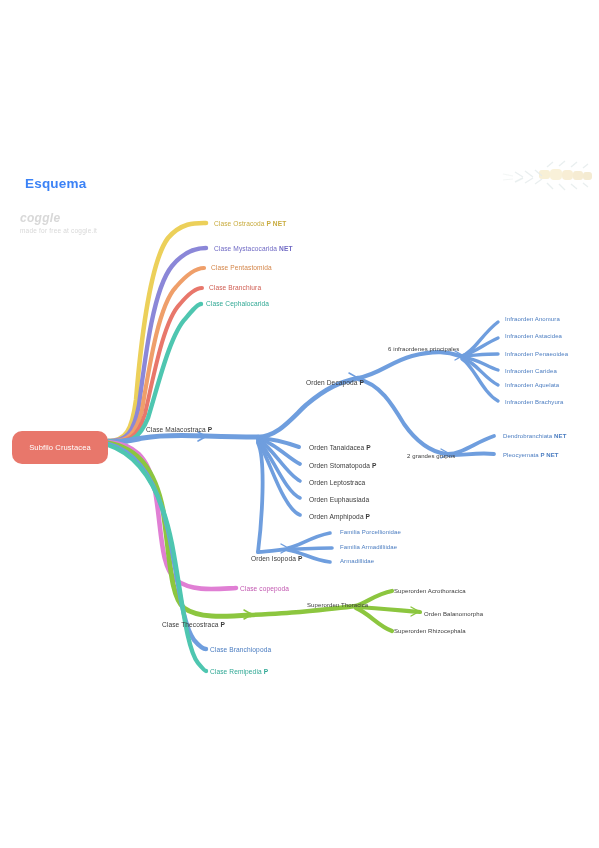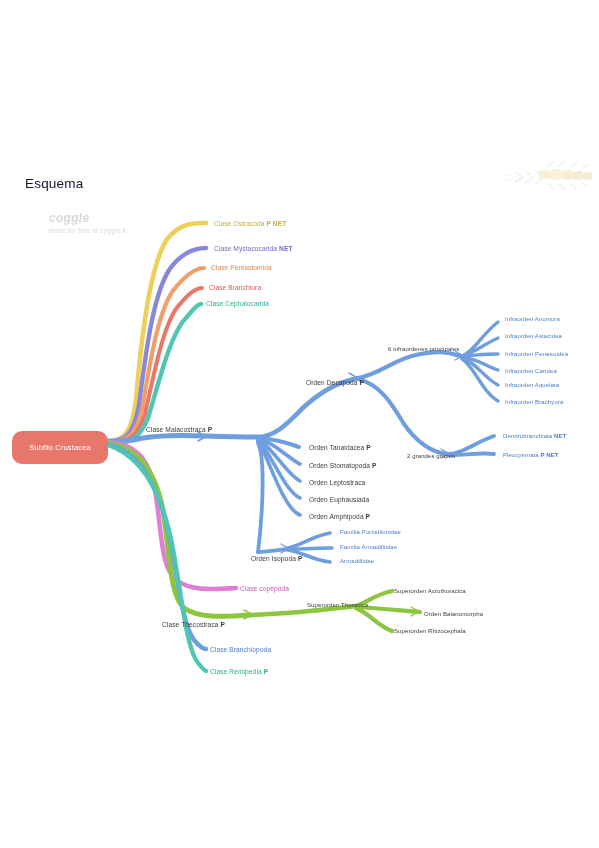--- a/index.html
+++ b/index.html
@@ -17,32 +17,31 @@
     background: #ffffff;
     overflow: hidden;
   }
 
   
   #title {
     position: absolute;
     left: 25px;
     top: 176px;
     font-size: 13.5px;
-    font-weight: normal;
-    color: #0f172a;
+    font-weight: bold;
+    color: #3b82f6;
     letter-spacing: 0.2px;
   }
 
   
   #watermark {
     position: absolute;
     left: 20px;
     top: 211px;
     color: #d8d8d8;
-    margin-left: 29px;
   }
   #watermark .wm-logo {
     font-size: 12px;
     font-style: italic;
     font-weight: bold;
     letter-spacing: 0.3px;
     line-height: 14px;
   }
   #watermark .wm-sub {
     font-size: 6.5px;

